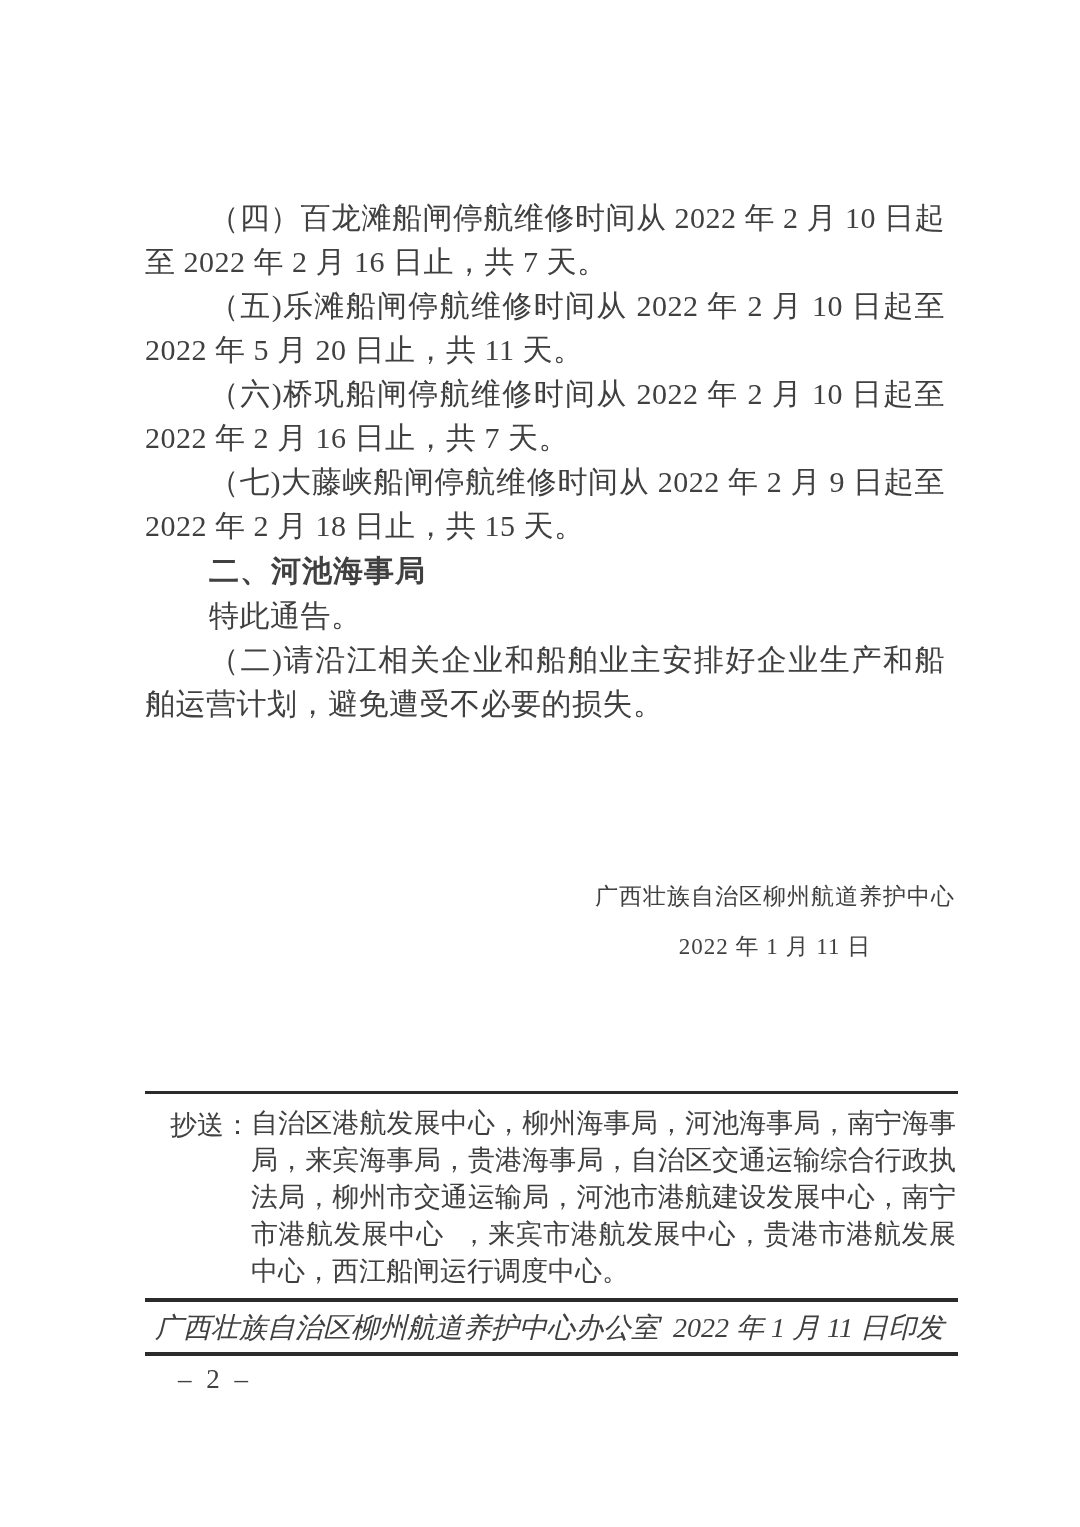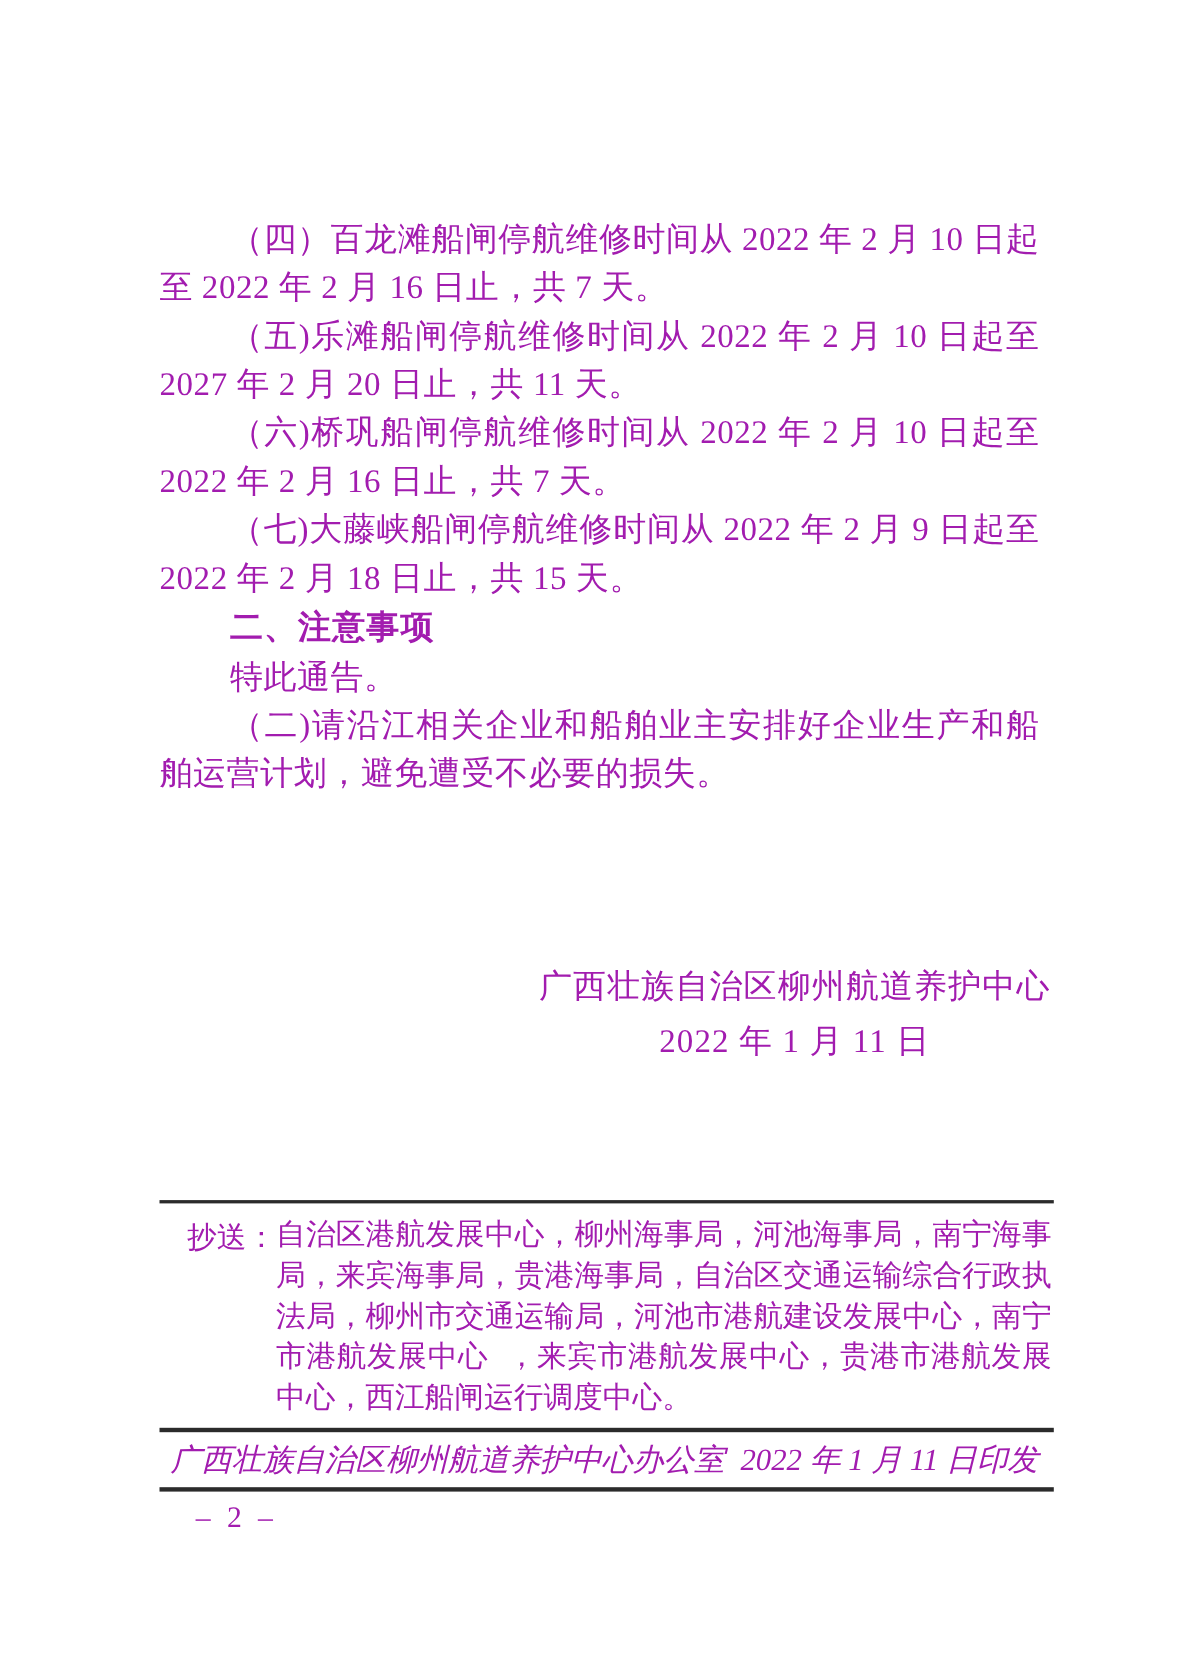--- a/index.html
+++ b/index.html
@@ -7,21 +7,21 @@
     padding: 0;
     background: #ffffff;
   }
   .page {
     position: relative;
     width: 1080px;
     height: 1527px;
     background: #ffffff;
     overflow: hidden;
     font-family: "Liberation Serif", "DejaVu Serif", serif;
-    color: #a21caf;
+    color: #404040;
   }
   .doc-body {
     position: absolute;
     left: 145px;
     top: 196px;
     width: 800px;
   }
   .para {
     margin: 0;
     font-size: 30px;
@@ -37,21 +37,21 @@
     text-indent: 64px;
     font-family: "Liberation Sans", "DejaVu Sans", sans-serif;
     font-weight: 700;
     letter-spacing: 1px;
   }
   .signature {
     position: absolute;
     top: 872px;
     right: 125px;
     text-align: center;
-    font-size: 30px;
+    font-size: 23px;
     line-height: 50px;
     letter-spacing: 1px;
   }
   .footer {
     position: absolute;
     left: 145px;
     top: 1091px;
     width: 813px;
     font-size: 27px;
   }
@@ -95,24 +95,24 @@
     letter-spacing: 4px;
   }
 </style>
 </head>
 <body>
 
 <div class="page">
 
   <div class="doc-body">
     <p class="para">（四）百龙滩船闸停航维修时间从 2022 年 2 月 10 日起至 2022 年 2 月 16 日止，共 7 天。</p>
-    <p class="para">（五)乐滩船闸停航维修时间从 2022 年 2 月 10 日起至 2027 年 2 月 20 日止，共 11 天。</p>
+    <p class="para">（五)乐滩船闸停航维修时间从 2022 年 2 月 10 日起至 2022 年 5 月 20 日止，共 11 天。</p>
     <p class="para">（六)桥巩船闸停航维修时间从 2022 年 2 月 10 日起至 2022 年 2 月 16 日止，共 7 天。</p>
     <p class="para">（七)大藤峡船闸停航维修时间从 2022 年 2 月 9 日起至 2022 年 2 月 18 日止，共 15 天。</p>
-    <h2 class="heading">二、注意事项</h2>
+    <h2 class="heading">二、河池海事局</h2>
     <p class="para">特此通告。</p>
     <p class="para">（二)请沿江相关企业和船舶业主安排好企业生产和船舶运营计划，避免遭受不必要的损失。</p>
   </div>
 
   <div class="signature">
     <div class="sig-org">广西壮族自治区柳州航道养护中心</div>
     <div class="sig-date">2022 年 1 月 11 日</div>
   </div>
 
   <div class="footer">

